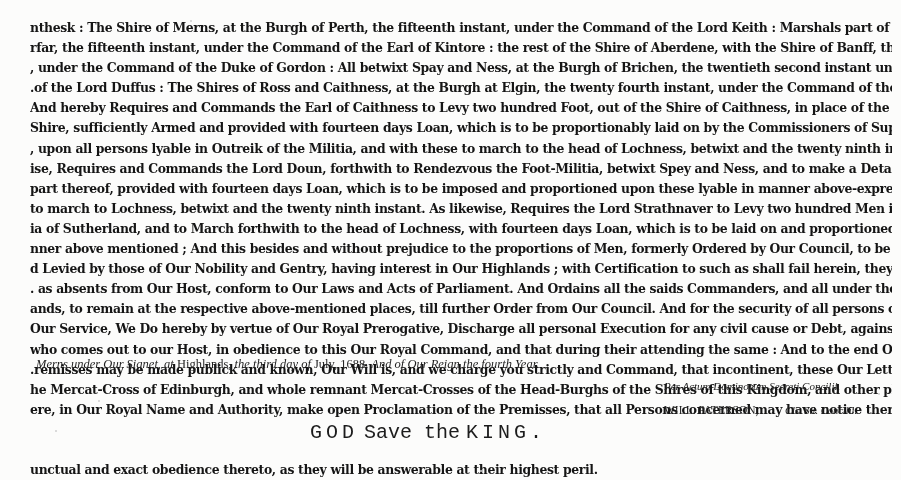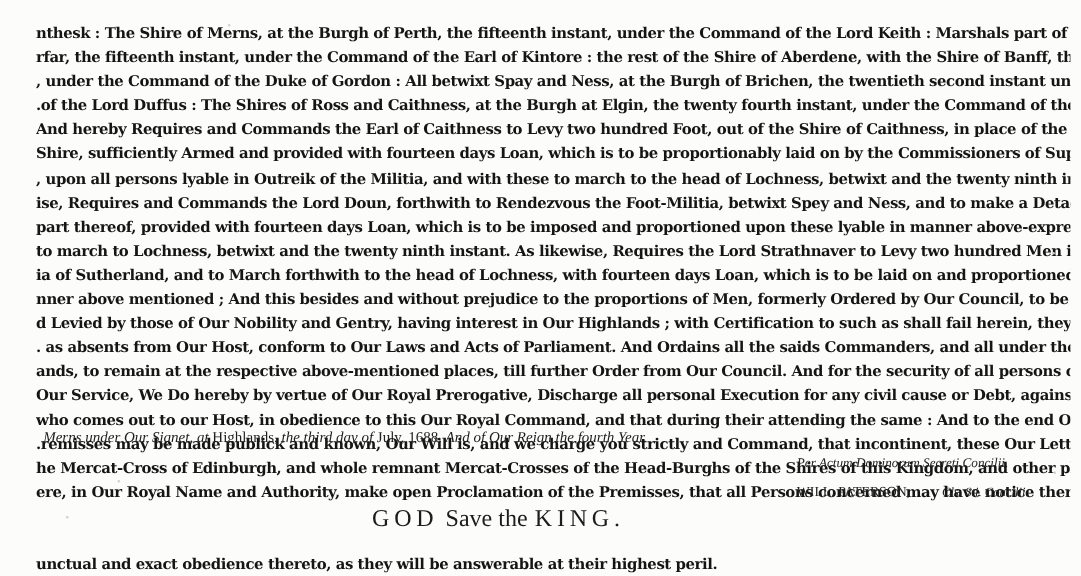--- a/index.html
+++ b/index.html
@@ -76,21 +76,21 @@
     }
     .clerk .italic {
       font-style: italic;
       font-size: 10.5px;
       padding-left: 24px;
     }
     .god-save {
       position: absolute;
       left: 310px;
       top: 421px;
-      font-family: Liberation Serif, serif;
+      font-family: Liberation Mono, monospace;
       font-size: 20px;
       color: #1c1c1c;
       white-space: nowrap;
     }
     .god-save .caps {
       letter-spacing: 4px;
     }
     .god-save .mixed {
       letter-spacing: 0px;
       margin: 0 6px;

